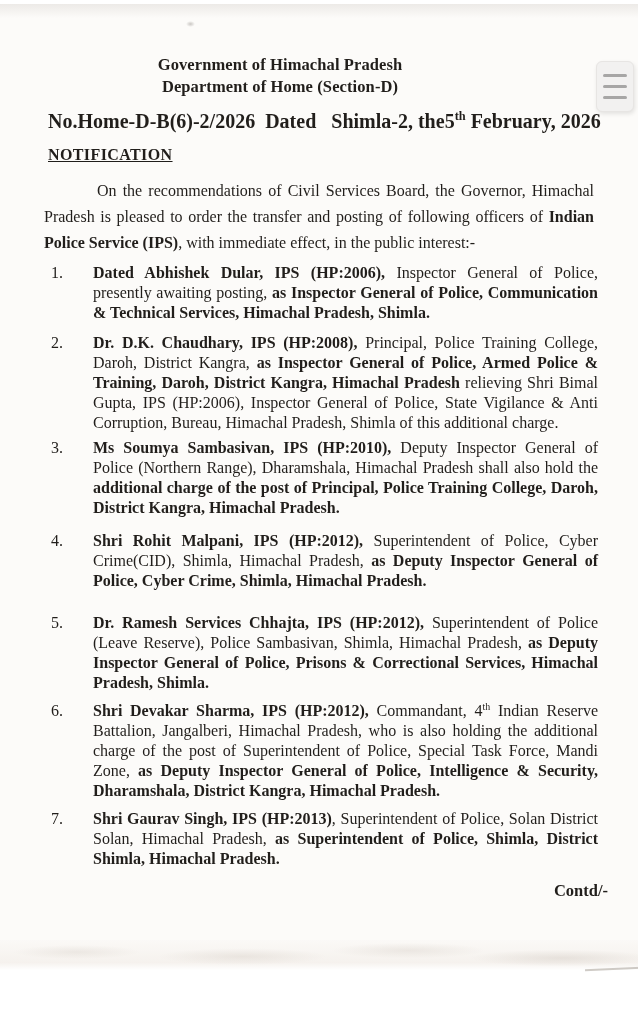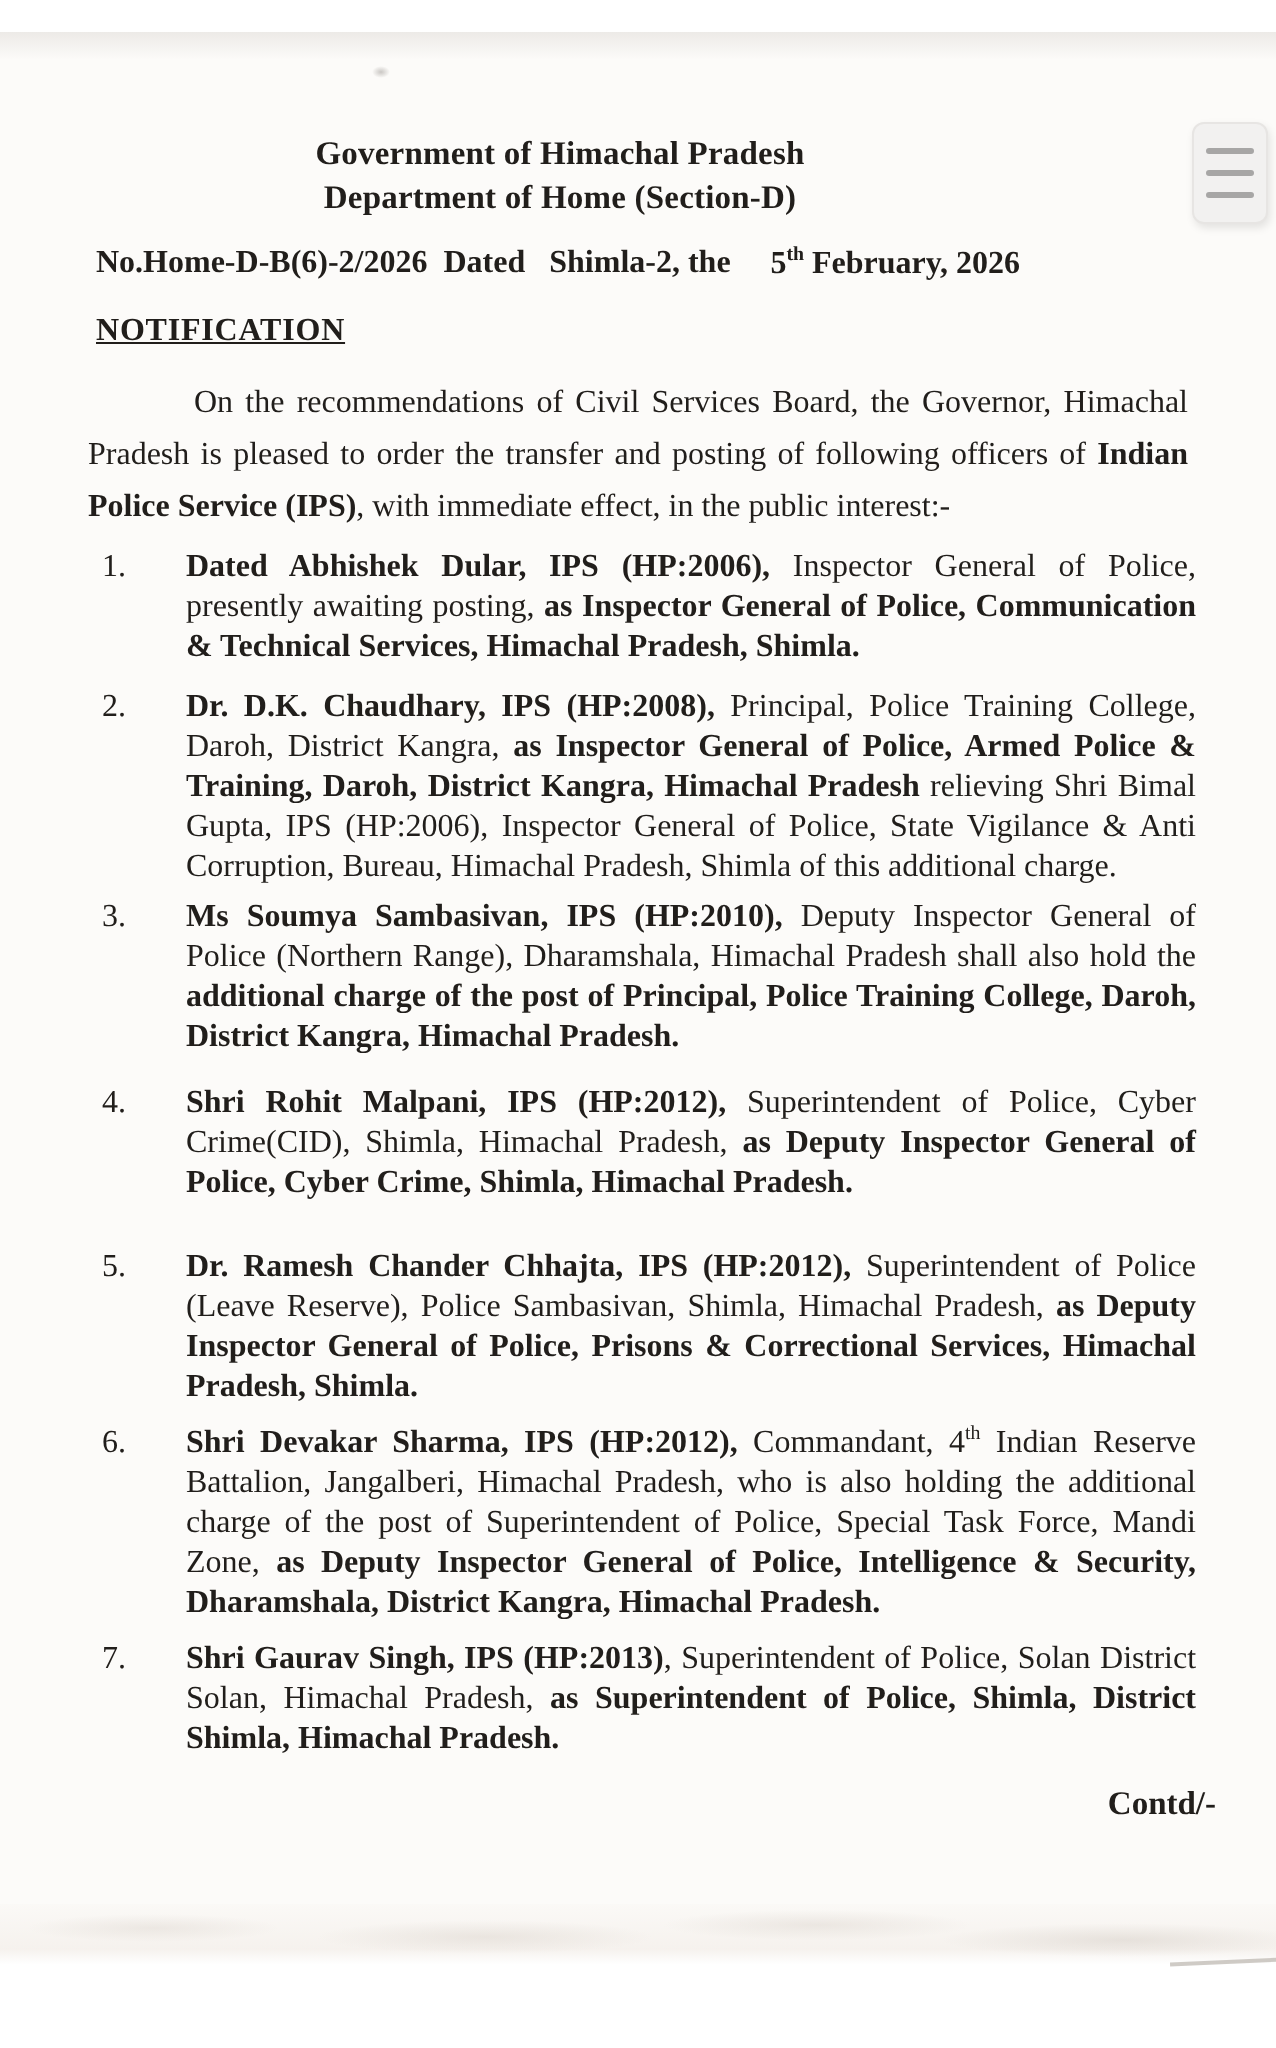--- a/index.html
+++ b/index.html
@@ -4,21 +4,21 @@
 <style>
   html, body {
     margin: 0; padding: 0;
     width: 638px; height: 1024px;
     background: #ffffff;
     font-family: "Liberation Serif", serif;
     color: var(--ink, #211e1b);
     overflow: hidden;
   }
   .paper {
-    position: absolute; left: 0; top: 16px;
+    position: absolute; left: 0; top: 4px;
     width: 638px; height: 966px;
     background: var(--paper, #fcfbf9);
   }
   .scan-top {
     position: absolute; left: 0; top: 0; width: 638px; height: 14px;
     background: linear-gradient(to bottom, rgba(224,220,216,0.55), rgba(255,255,255,0));
     pointer-events: none;
   }
   .speck {
     position: absolute; left: 186px; top: 17px; width: 9px; height: 6px;
@@ -42,21 +42,21 @@
 
   .doc-header {
     margin: 50px 0 0 48px; width: 464px;
     text-align: center; font-weight: bold;
     font-size: 16.5px; line-height: 22px;
     letter-spacing: 0.1px;
   }
   .ref-line {
     margin: 7px 0 0 48px; width: 462px;
     display: flex; justify-content: space-between; align-items: baseline;
-    font-weight: bold; font-size: 16px; line-height: 22px;
+    font-weight: bold; font-size: 20px; line-height: 22px;
   }
   .ref-line span { white-space: pre; }
   .ref-date sup { font-size: 0.62em; }
   .title-wrap {
     margin: 12px 0 0 48px; width: 464px; text-align: left;
     font-size: 16px; line-height: 22px;
   }
   .doc-title {
     font-weight: bold; text-decoration: underline; letter-spacing: 0.4px;
   }
@@ -140,21 +140,21 @@
       <div class="item">
         <div class="num">3.</div>
         <div class="txt"><span class="b">Ms Soumya Sambasivan, IPS (HP:2010), </span><span>Deputy Inspector General of Police (Northern Range), Dharamshala, Himachal Pradesh shall also hold the </span><span class="b">additional charge of the post of Principal, Police Training College, Daroh, District Kangra, Himachal Pradesh.</span></div>
       </div>
       <div class="item">
         <div class="num">4.</div>
         <div class="txt"><span class="b">Shri Rohit Malpani, IPS (HP:2012), </span><span>Superintendent of Police, Cyber Crime(CID), Shimla, Himachal Pradesh, </span><span class="b">as Deputy Inspector General of Police, Cyber Crime,  Shimla, Himachal Pradesh.</span></div>
       </div>
       <div class="item">
         <div class="num">5.</div>
-        <div class="txt"><span class="b">Dr. Ramesh Chander Chhajta, IPS (HP:2012), </span><span>Superintendent of Police (Leave Reserve), Police Sambasivan, Shimla, Himachal Pradesh, </span><span class="b">as Deputy Inspector General of Police, Prisons &amp; Correctional Services, Himachal Pradesh, Shimla.</span></div>
+        <div class="txt"><span class="b">Dr. Ramesh Services Chhajta, IPS (HP:2012), </span><span>Superintendent of Police (Leave Reserve), Police Sambasivan, Shimla, Himachal Pradesh, </span><span class="b">as Deputy Inspector General of Police, Prisons &amp; Correctional Services, Himachal Pradesh, Shimla.</span></div>
       </div>
       <div class="item">
         <div class="num">6.</div>
         <div class="txt"><span class="b">Shri Devakar Sharma, IPS (HP:2012), </span><span>Commandant, 4</span><sup>th</sup><span> Indian Reserve Battalion, Jangalberi, Himachal Pradesh, who is also holding the additional charge of the post of Superintendent of Police, Special Task Force, Mandi Zone, </span><span class="b">as Deputy Inspector General of Police, Intelligence &amp; Security, Dharamshala, District Kangra, Himachal Pradesh.</span></div>
       </div>
       <div class="item">
         <div class="num">7.</div>
         <div class="txt"><span class="b">Shri Gaurav Singh, IPS (HP:2013)</span><span>, Superintendent of Police, Solan District Solan, Himachal Pradesh, </span><span class="b">as Superintendent of Police, Shimla, District Shimla, Himachal Pradesh.</span></div>
       </div>
     </div>

